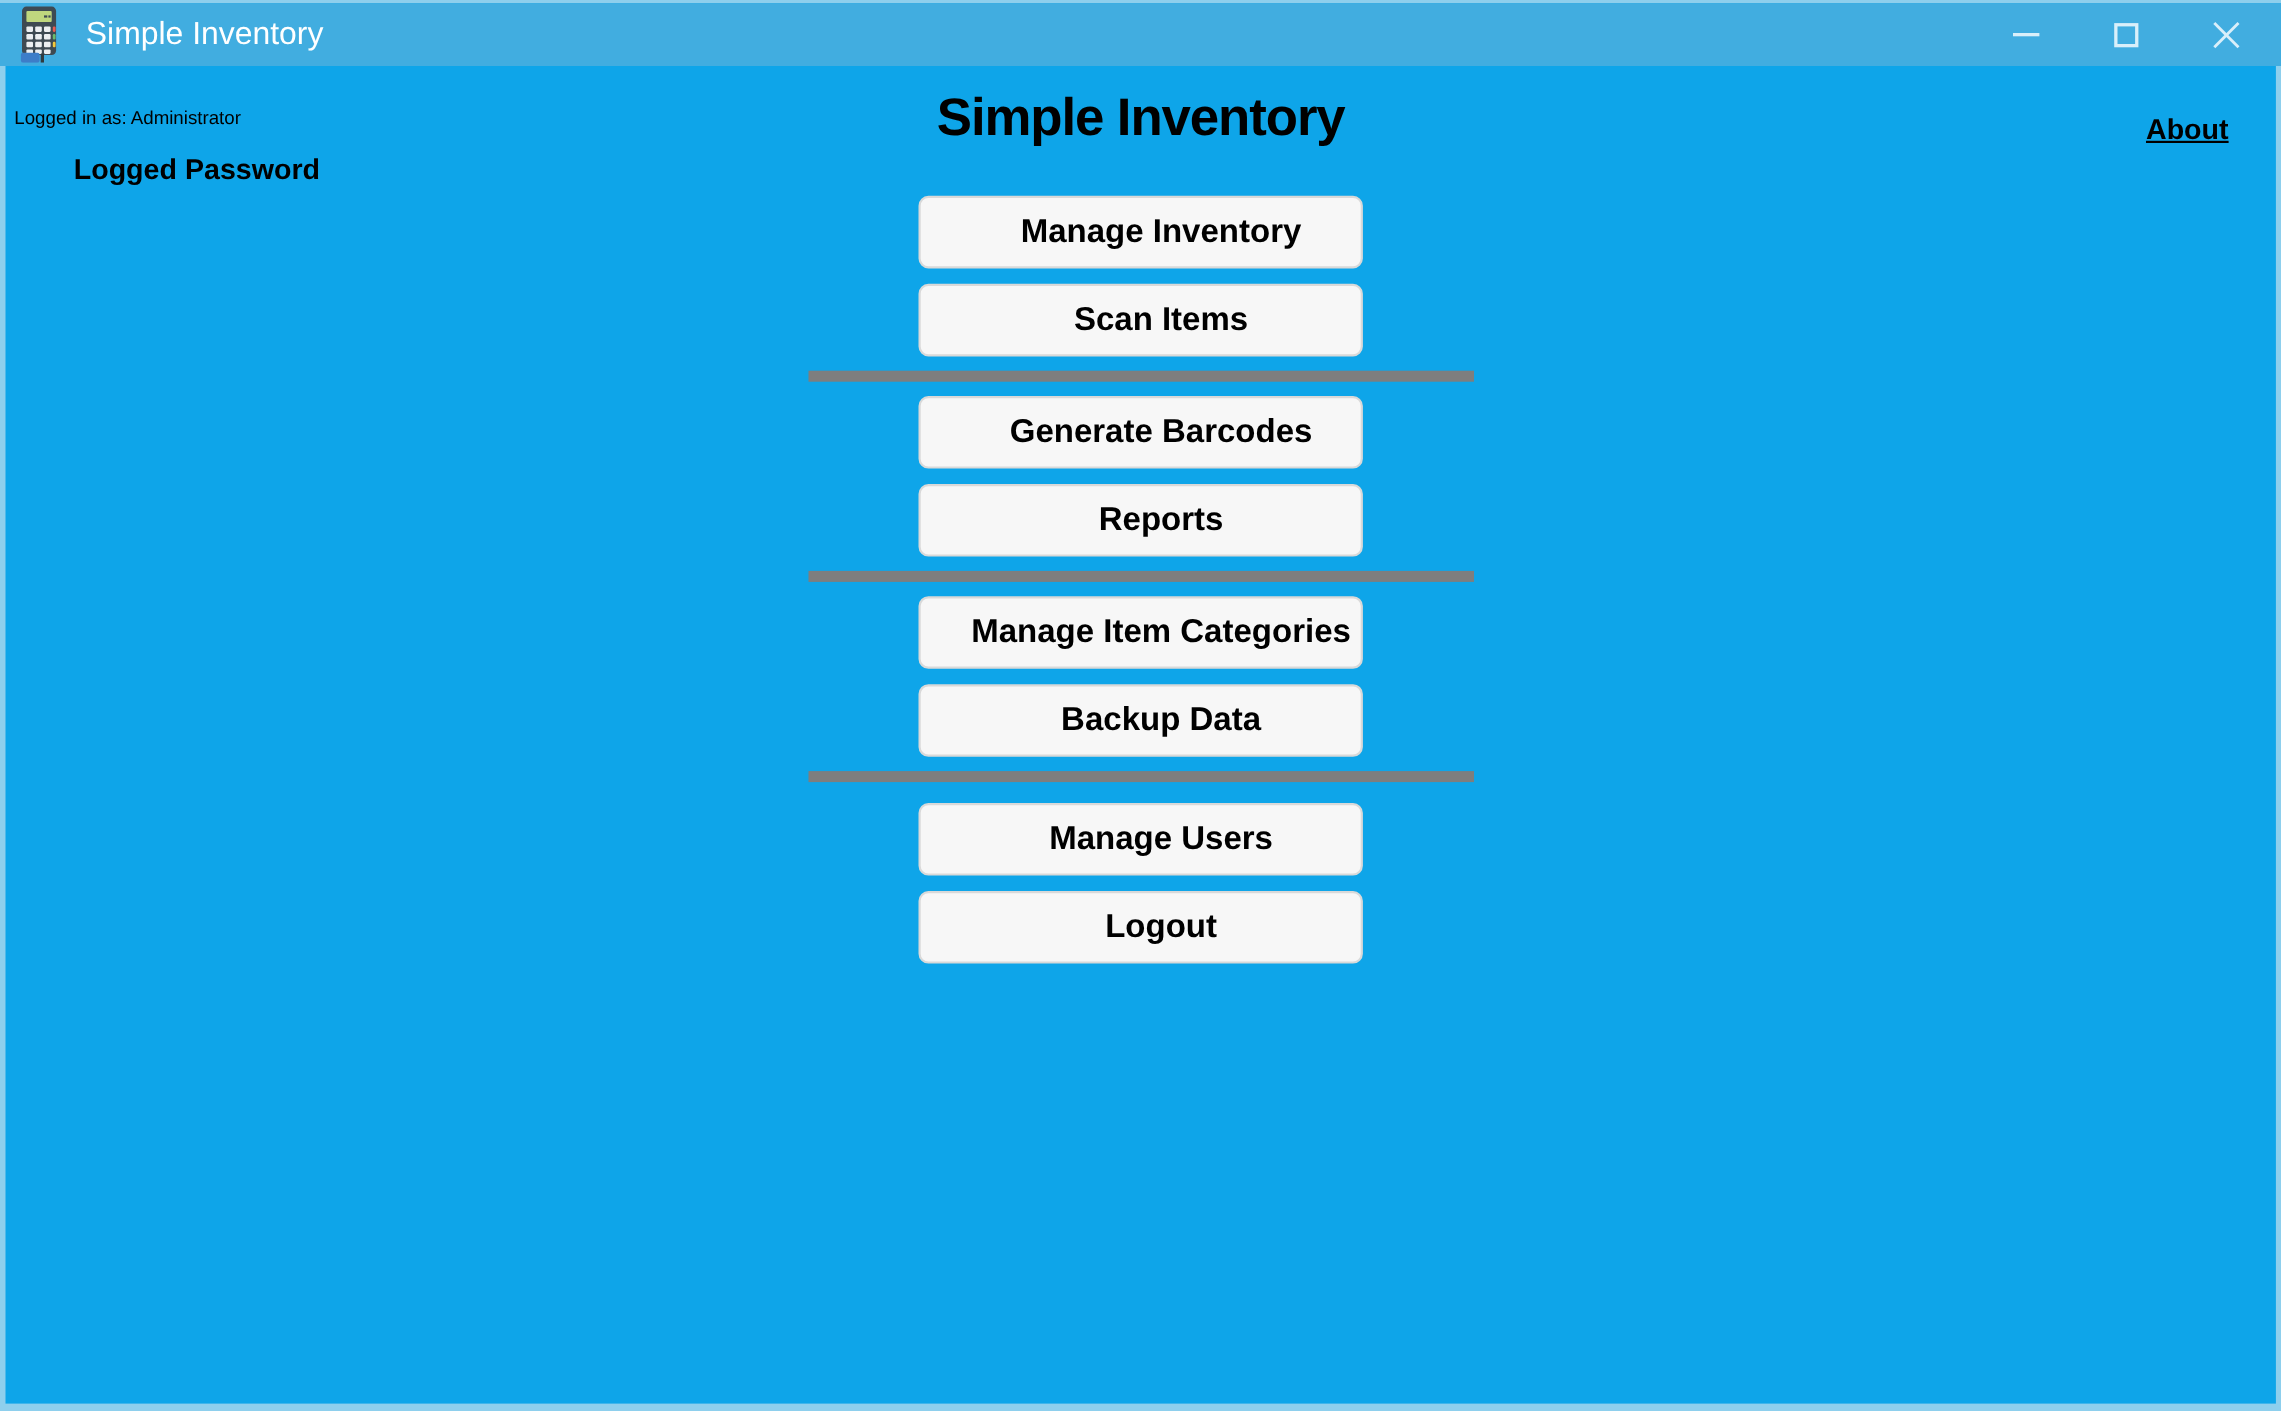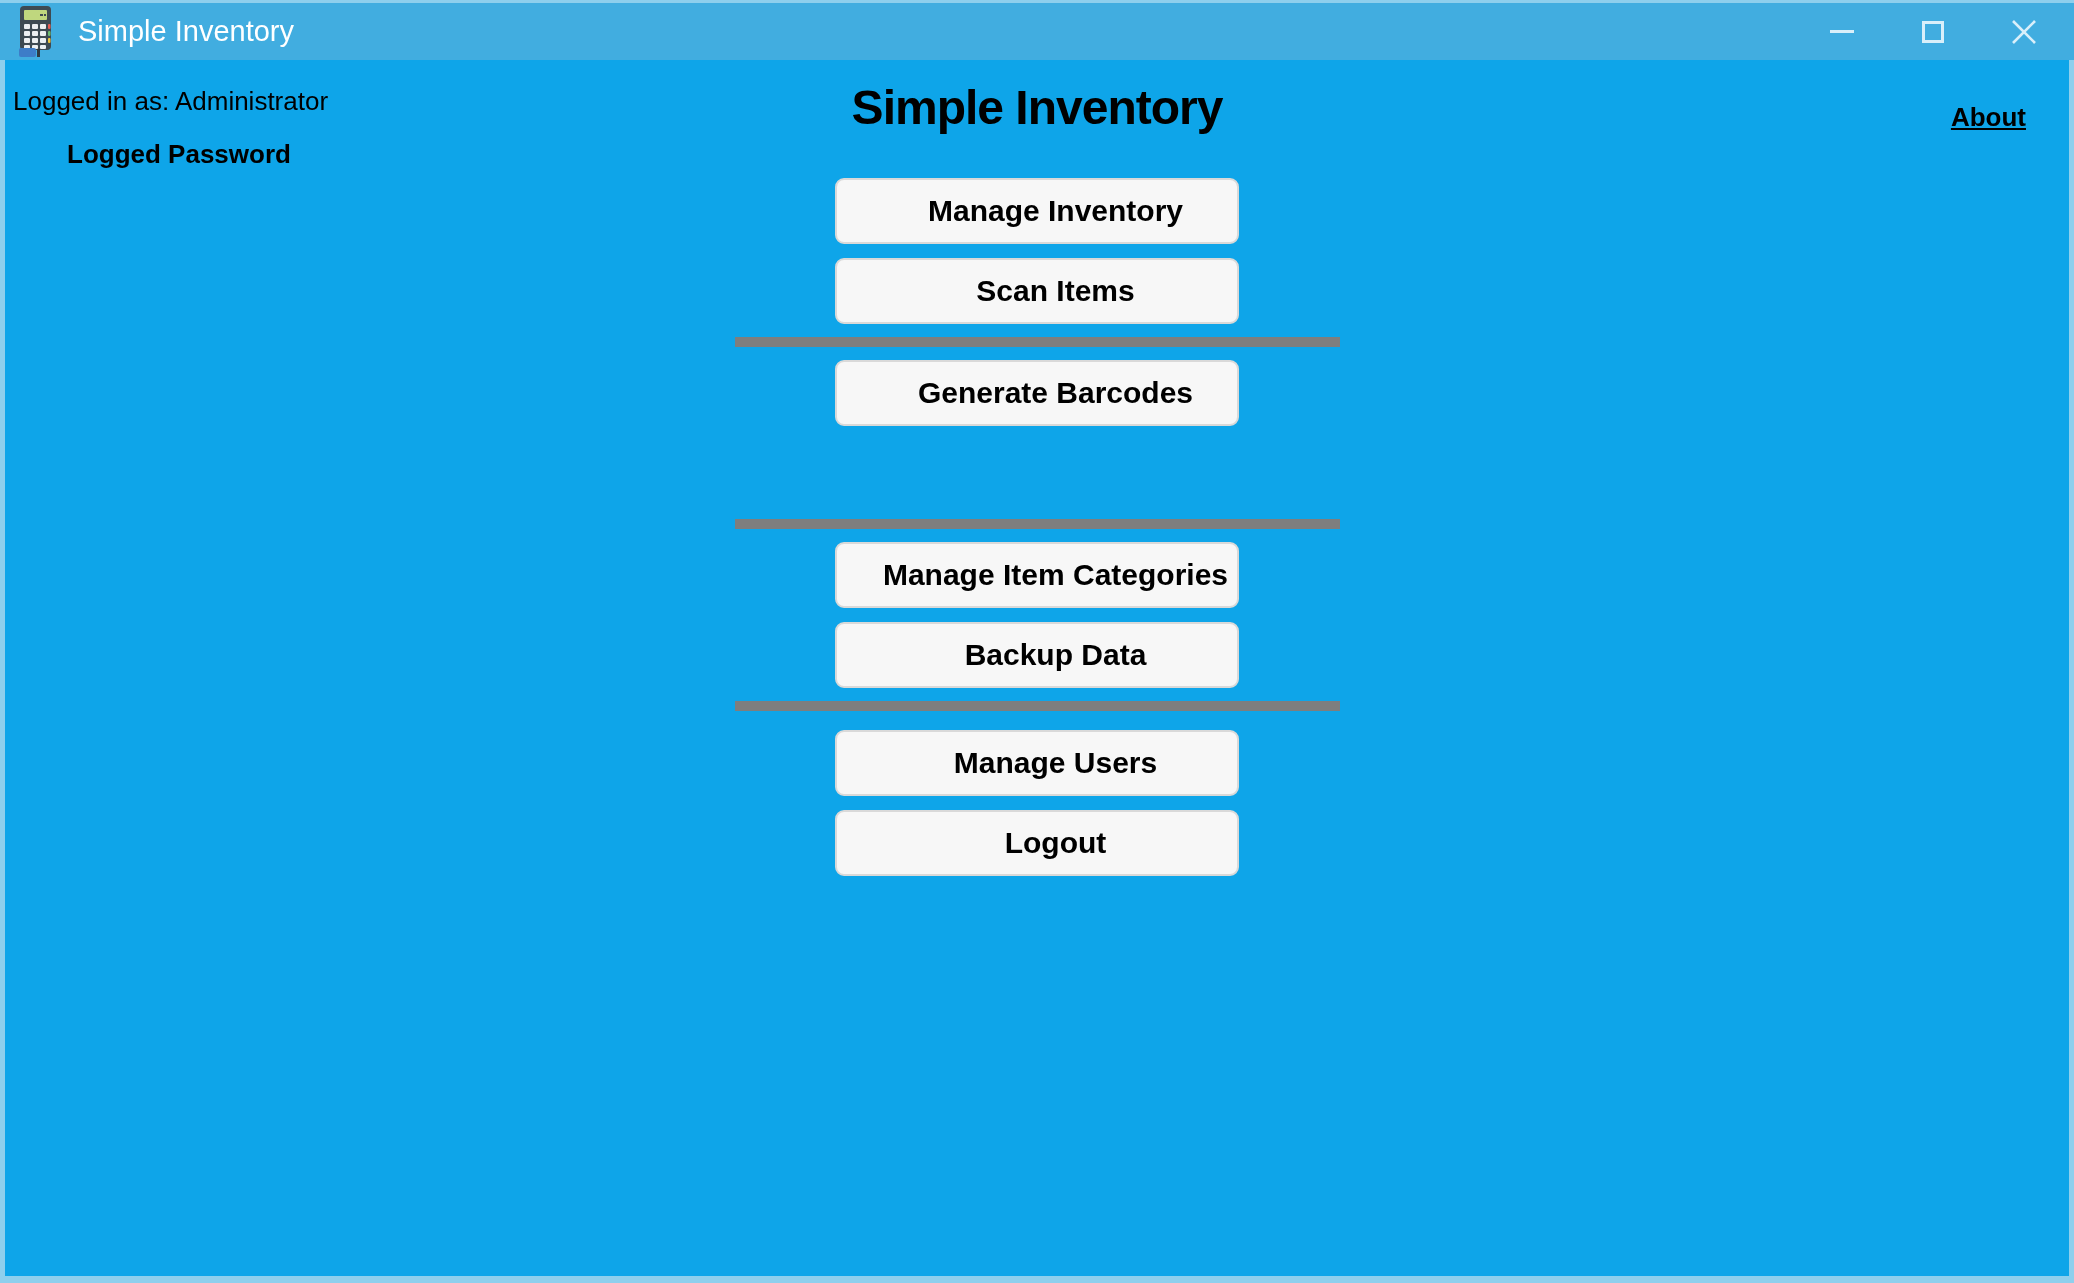--- a/index.html
+++ b/index.html
@@ -29,21 +29,21 @@
   .titlebar{position:absolute;left:0;top:3px;right:0;height:57px;background:var(--accent);}
   .app-icon{position:absolute;left:13px;top:2px;width:48px;height:52px;}
   .title-text{position:absolute;left:78px;top:0;height:57px;line-height:57px;
     font-size:29px;color:var(--titlebar-text);white-space:nowrap;}
   .win-controls{position:absolute;right:20px;top:0;height:57px;display:flex;gap:31px;}
   .win-btn{width:60px;height:57px;display:flex;align-items:center;justify-content:center;cursor:pointer;}
   .glyph-min{width:24px;height:3px;background:var(--control-glyph);}
   .glyph-max{width:22px;height:22px;border:3px solid var(--control-glyph);}
 
   
-  .logged-in{position:absolute;left:13px;top:86px;font-size:26px;white-space:nowrap;}
+  .logged-in{position:absolute;left:13px;top:98px;font-size:17px;white-space:nowrap;}
   .change-password{position:absolute;left:67px;top:139px;font-size:26px;font-weight:bold;cursor:pointer;white-space:nowrap;}
   .page-title{position:absolute;left:0;right:0;top:80px;text-align:center;
     font-size:48px;font-weight:bold;letter-spacing:-1px;}
   .about{position:absolute;right:48px;top:102px;font-size:26px;font-weight:bold;cursor:pointer;text-decoration:underline;}
 
   
   .menu-btn{position:absolute;left:835px;width:404px;height:66px;
     background:var(--button-bg);border:2px solid var(--button-border);border-radius:9px;
     display:flex;align-items:center;justify-content:center;
     font-size:30px;font-weight:bold;color:var(--text);cursor:pointer;white-space:nowrap;padding-left:37px;}
@@ -109,20 +109,21 @@
 
   <div class="logged-in">Logged in as: Administrator</div>
   <div class="change-password">Logged Password</div>
   <div class="page-title">Simple Inventory</div>
   <div class="about">About</div>
 
   <div class="menu-btn b0">Manage Inventory</div>
   <div class="menu-btn b1">Scan Items</div>
   <div class="sep s0"></div>
   <div class="menu-btn b2">Generate Barcodes</div>
+  <div class="menu-btn b3">Reports</div>
   <div class="sep s1"></div>
   <div class="menu-btn b4">Manage Item Categories</div>
   <div class="menu-btn b5">Backup Data</div>
   <div class="sep s2"></div>
   <div class="menu-btn b6">Manage Users</div>
   <div class="menu-btn b7">Logout</div>
 
 </div>
 
 </body></html>

